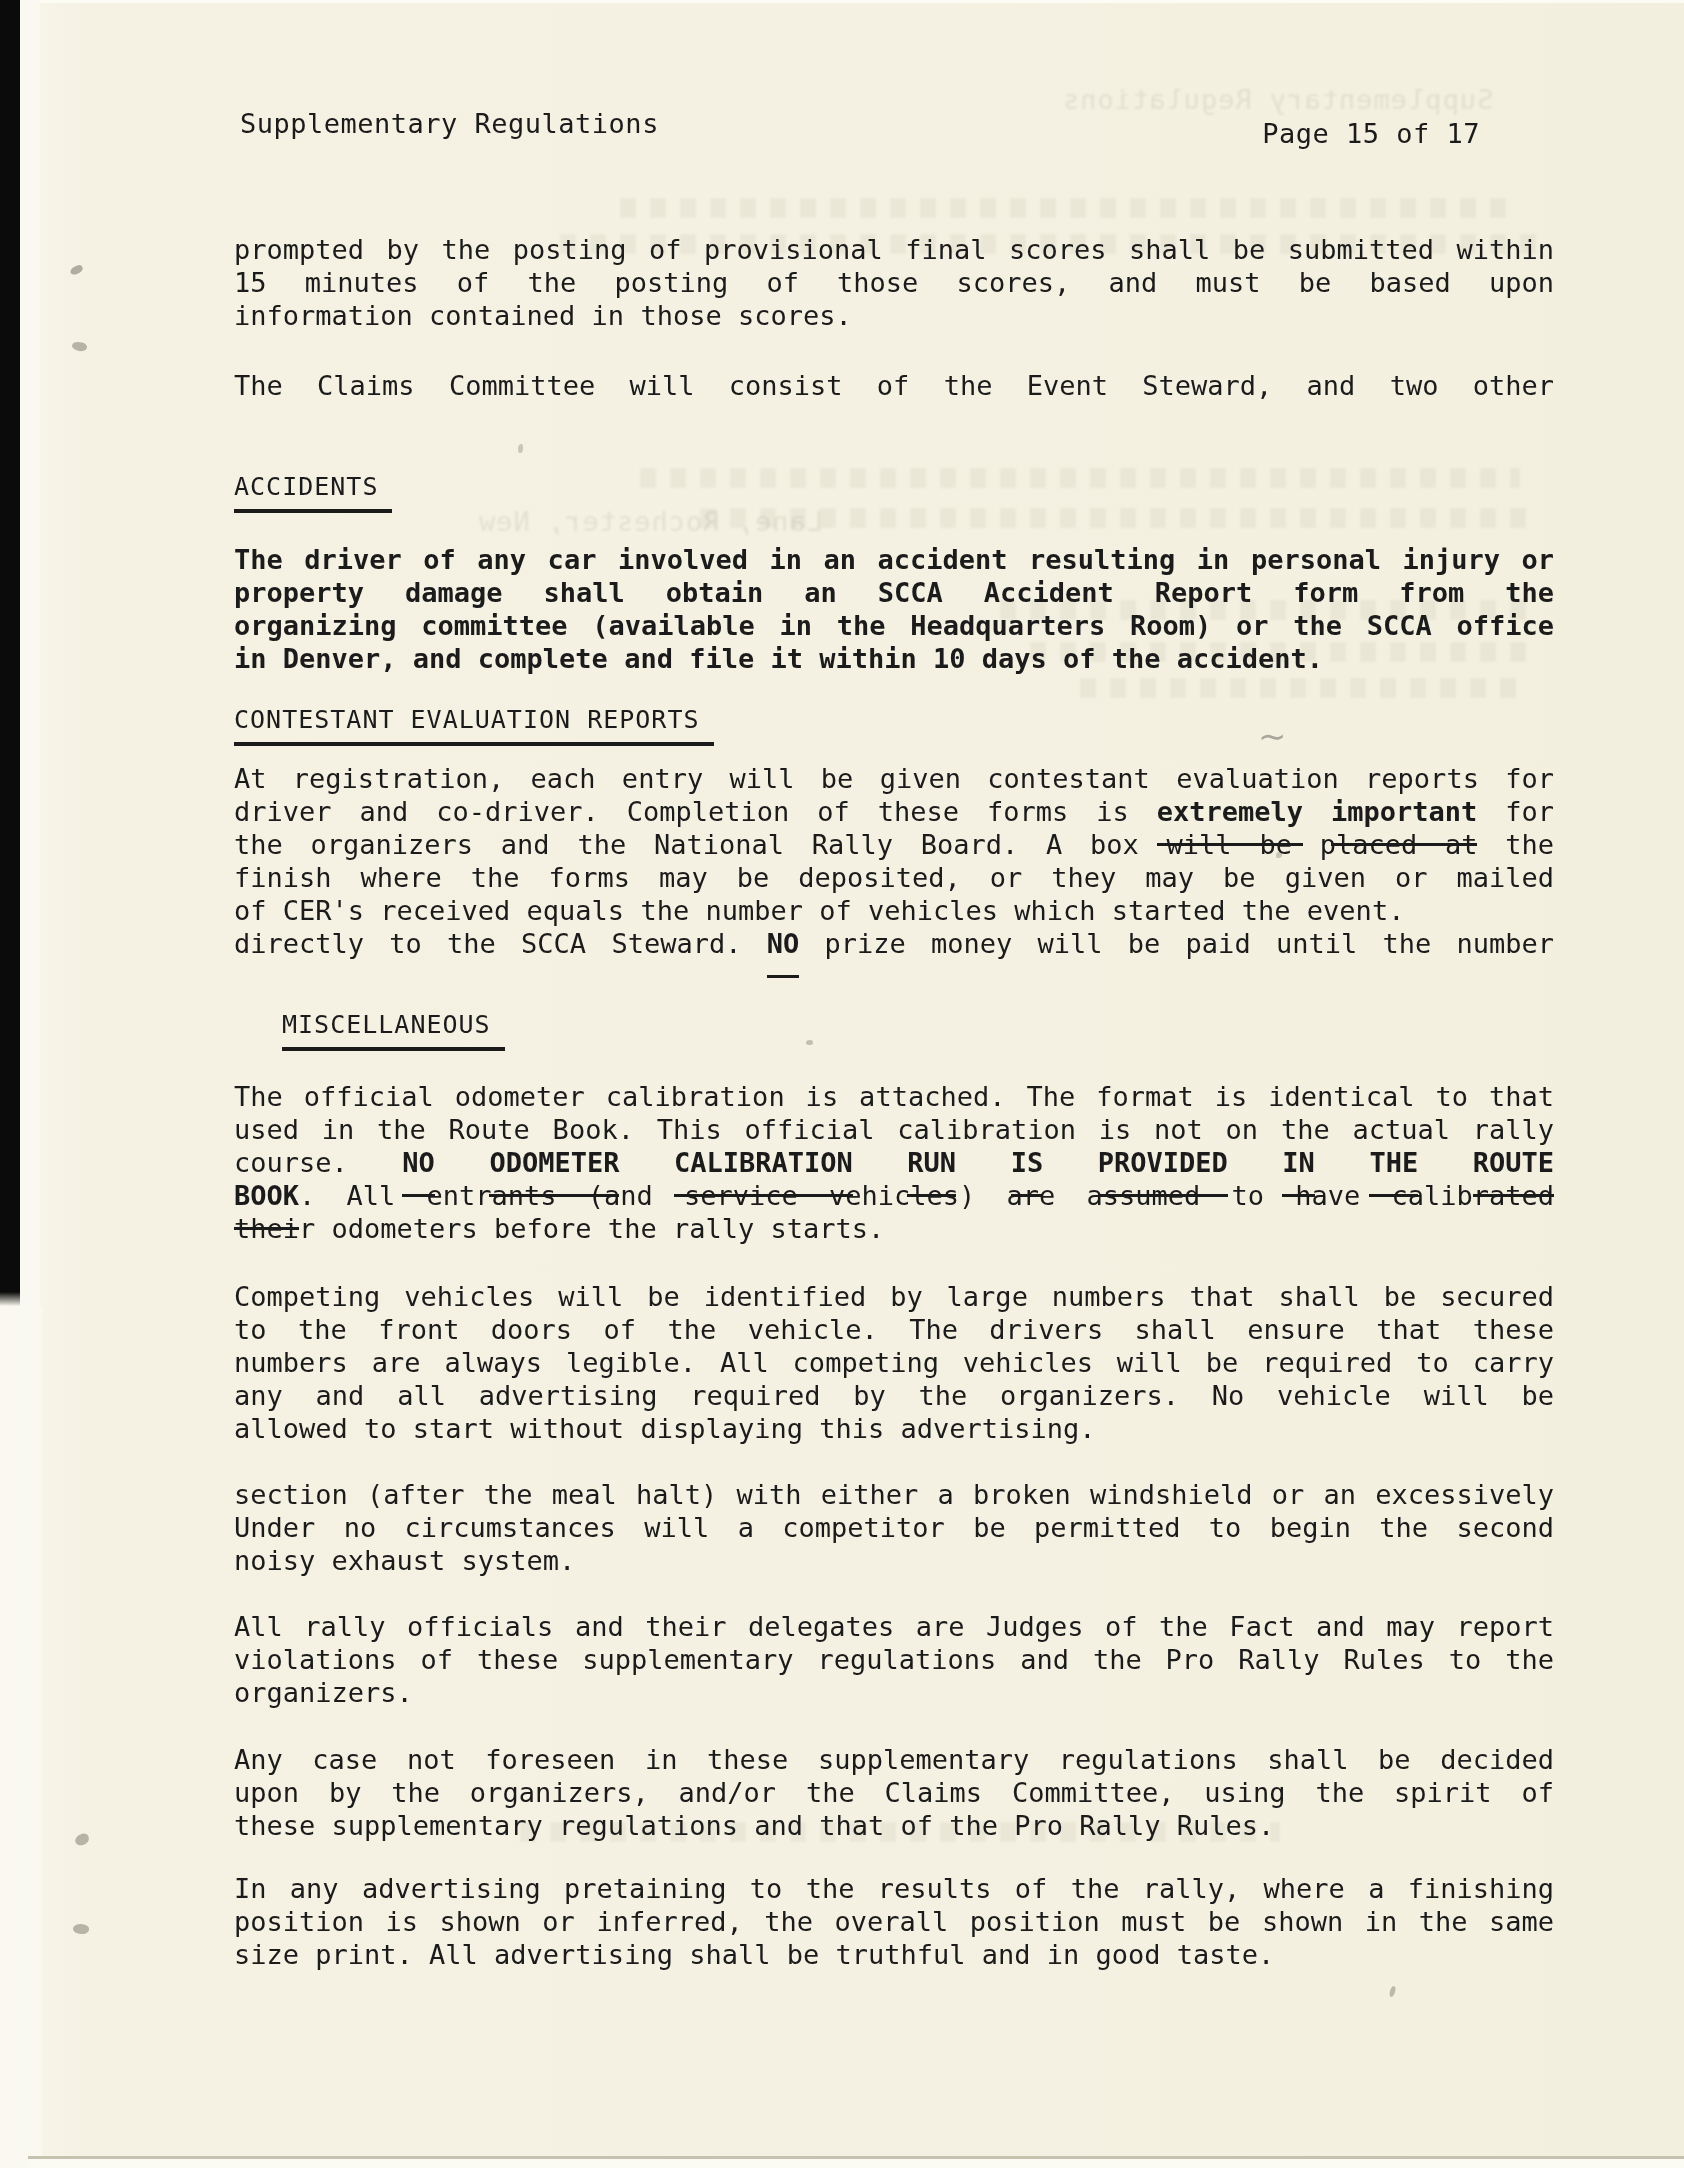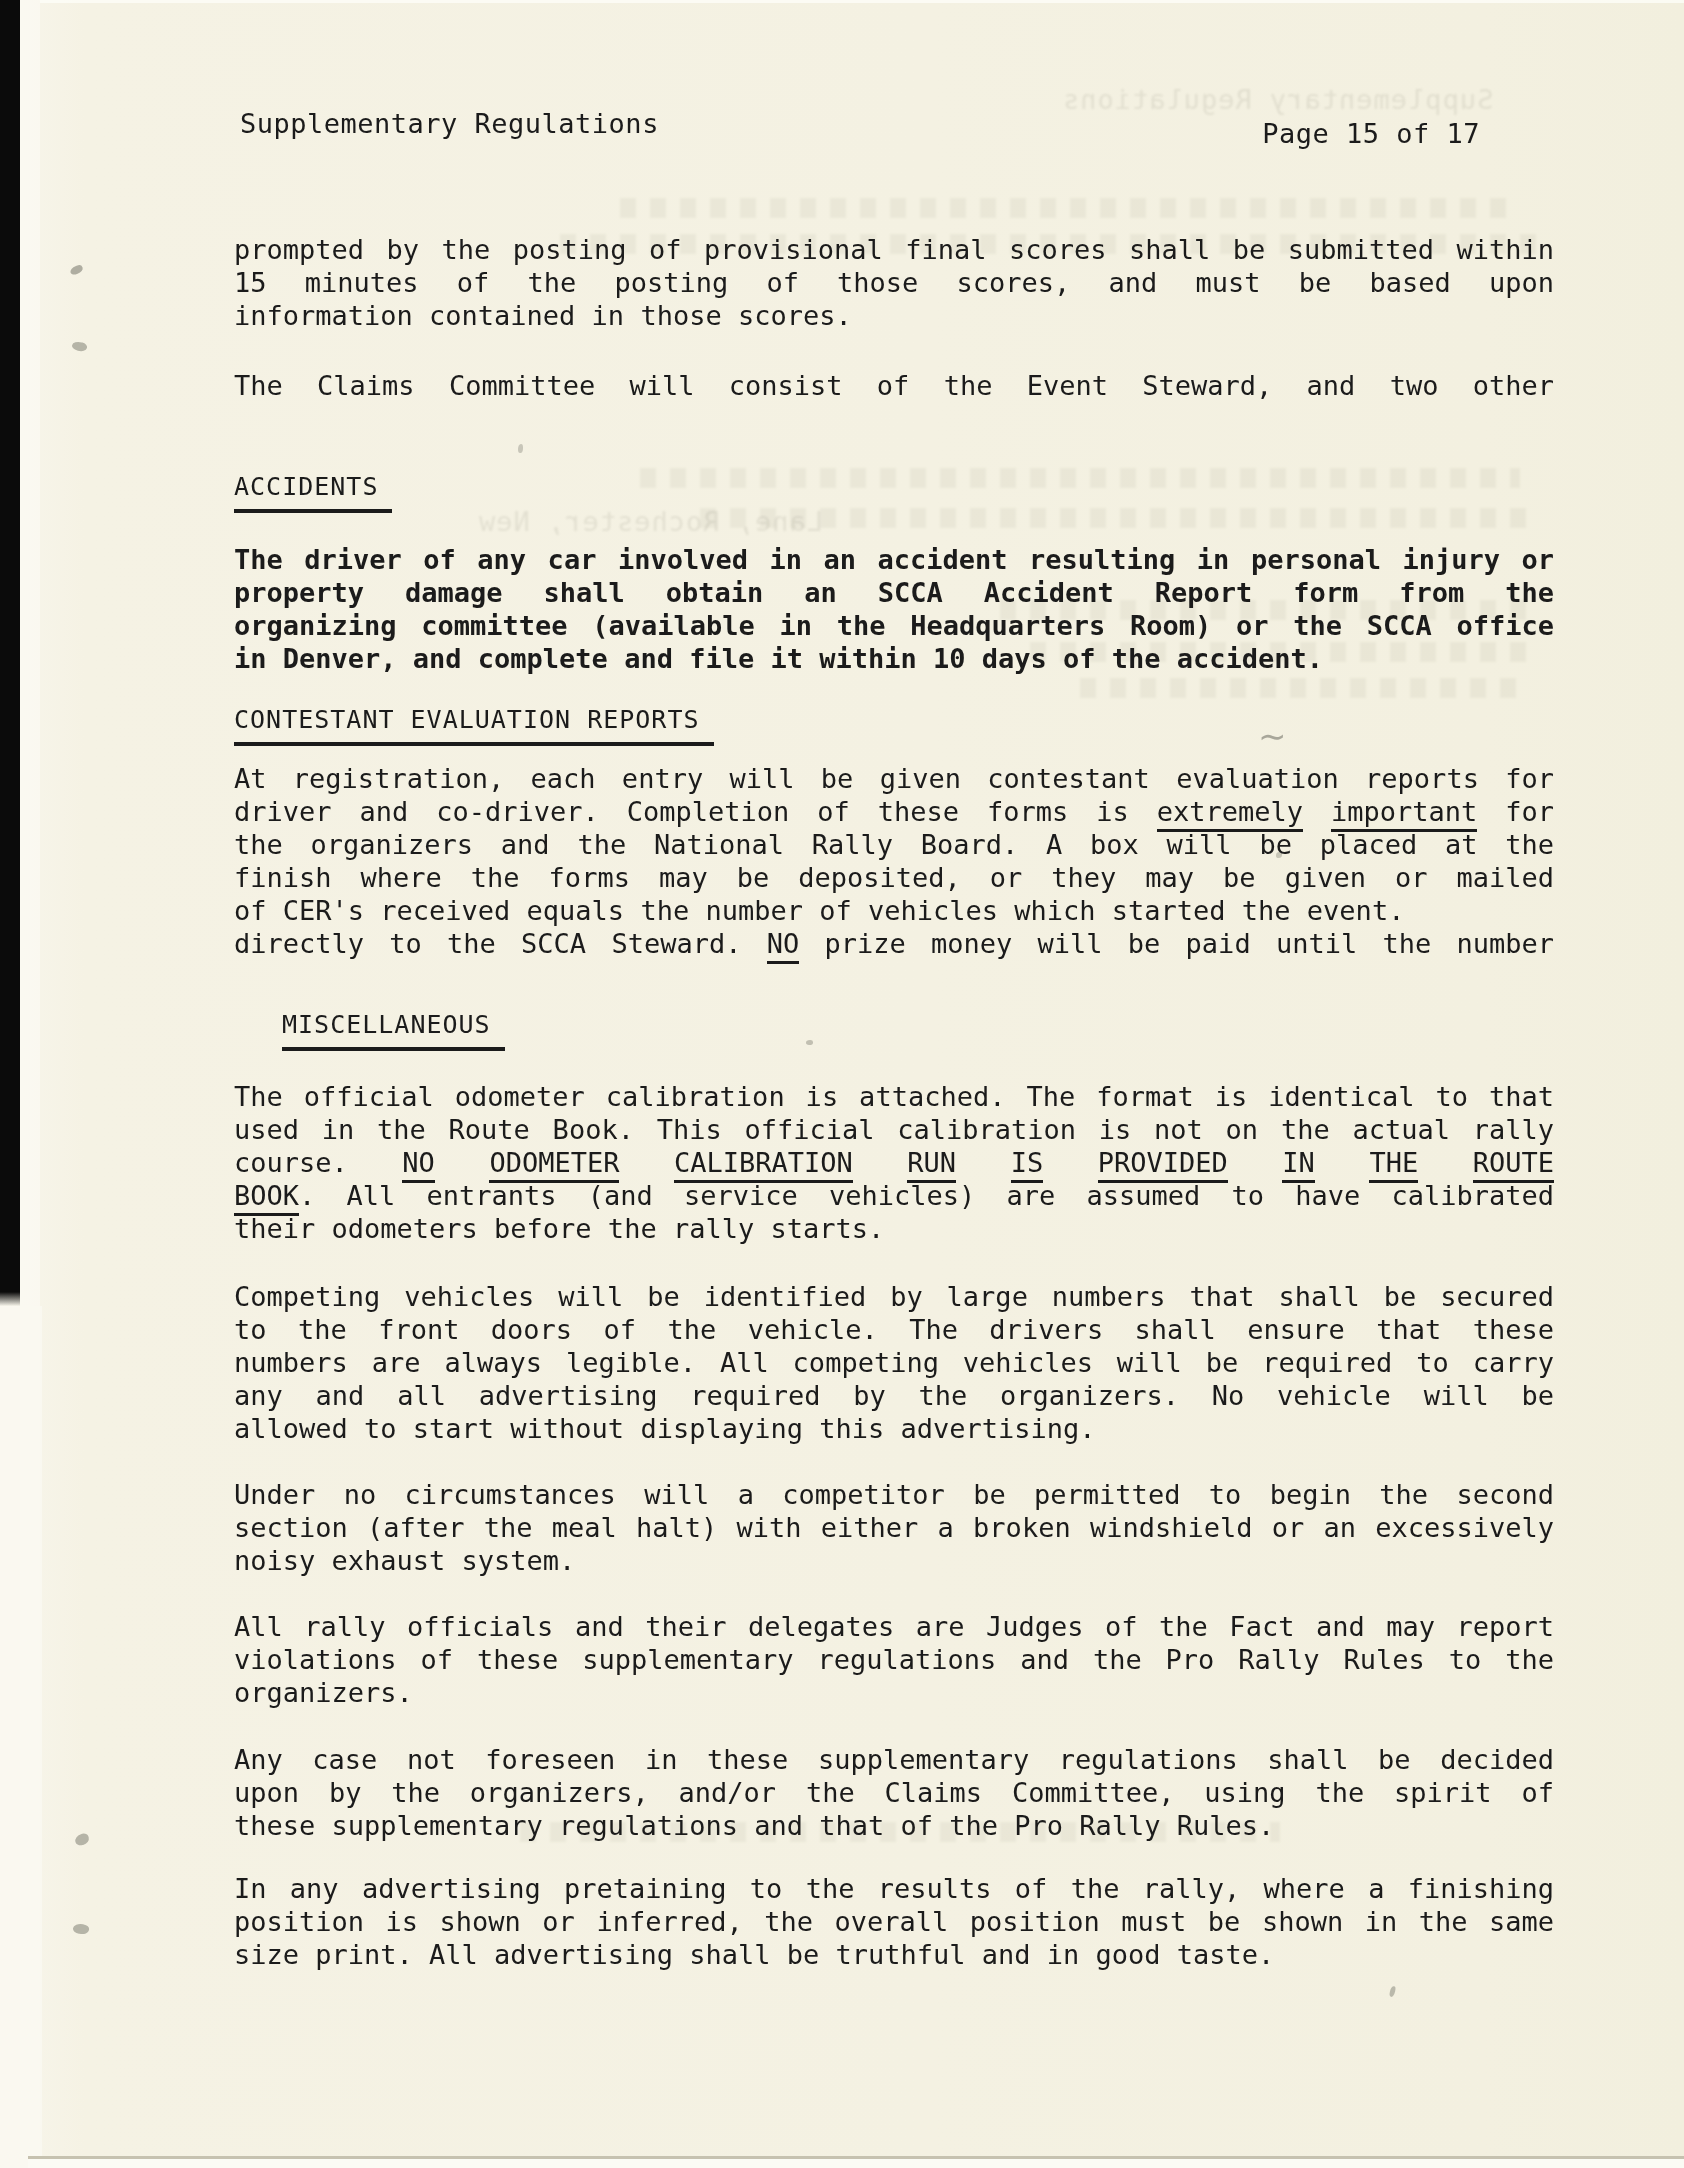--- a/index.html
+++ b/index.html
@@ -19,21 +19,21 @@
   .edge-bottom-left{position:absolute;left:0;top:1306px;width:42px;height:862px;background:#faf9f1;opacity:.8;}
   .top-sliver{position:absolute;left:40px;top:0;width:1644px;height:3px;background:#fdfdf7;opacity:.85;}
   .bottom-line{position:absolute;left:28px;top:2156px;width:1656px;height:3px;background:#c6c2b0;}
   .bottom-sliver{position:absolute;left:28px;top:2159px;width:1656px;height:9px;background:#fbfbf4;}
 
   
   .hdr{position:absolute;font-size:27px;line-height:33px;letter-spacing:.5px;white-space:nowrap;}
   .para{position:absolute;left:234px;width:1320px;font-size:27px;line-height:33px;}
   .tline{text-align:justify;text-align-last:justify;text-justify:inter-word;}
   .tline.tlast{text-align-last:left;}
-  .uw{border-bottom:3px solid #1b1b1b;padding-bottom:2px;}
+  .uw{border-bottom:3px solid #1b1b1b;padding-bottom:16px;font-weight:bold;}
   .heading{position:absolute;left:234px;font-size:25px;line-height:30px;letter-spacing:1px;white-space:nowrap;}
   .heading .hline{display:inline-block;padding:0 14px 7px 0;border-bottom:4px solid #1b1b1b;}
 
   
   .ghost{position:absolute;transform:scaleX(-1);color:#6f6d5c;opacity:.13;filter:blur(1.1px);
          font-size:27px;white-space:nowrap;letter-spacing:1px;}
   .gstripe{position:absolute;height:20px;opacity:.07;filter:blur(.8px);
     background:repeating-linear-gradient(90deg,#6e6c58 0 16px,transparent 16px 30px);}
   
   .speck{position:absolute;background:#75756a;border-radius:60% 40% 55% 45%;}
@@ -118,22 +118,22 @@
       <div class="tline tlast">their odometers before the rally starts.</div>
     </div>
   <div class="para" style="top:1280px;">
       <div class="tline">Competing vehicles will be identified by large numbers that shall be secured</div>
       <div class="tline">to the front doors of the vehicle.  The drivers shall ensure that these</div>
       <div class="tline">numbers are always legible.  All competing vehicles will be required to carry</div>
       <div class="tline">any and all advertising required by the organizers.  No vehicle will be</div>
       <div class="tline tlast">allowed to start without displaying this advertising.</div>
     </div>
   <div class="para" style="top:1478px;">
+      <div class="tline">section (after the meal halt) with either a broken windshield or an excessively</div>
       <div class="tline">Under no circumstances will a competitor be permitted to begin the second</div>
-      <div class="tline">section (after the meal halt) with either a broken windshield or an excessively</div>
       <div class="tline tlast">noisy exhaust system.</div>
     </div>
   <div class="para" style="top:1610px;">
       <div class="tline">All rally officials and their delegates are Judges of the Fact and may report</div>
       <div class="tline">violations of these supplementary regulations and the Pro Rally Rules to the</div>
       <div class="tline tlast">organizers.</div>
     </div>
   <div class="para" style="top:1743px;">
       <div class="tline">Any case not foreseen in these supplementary regulations shall be decided</div>
       <div class="tline">upon by the organizers, and/or the Claims Committee, using the spirit of</div>

